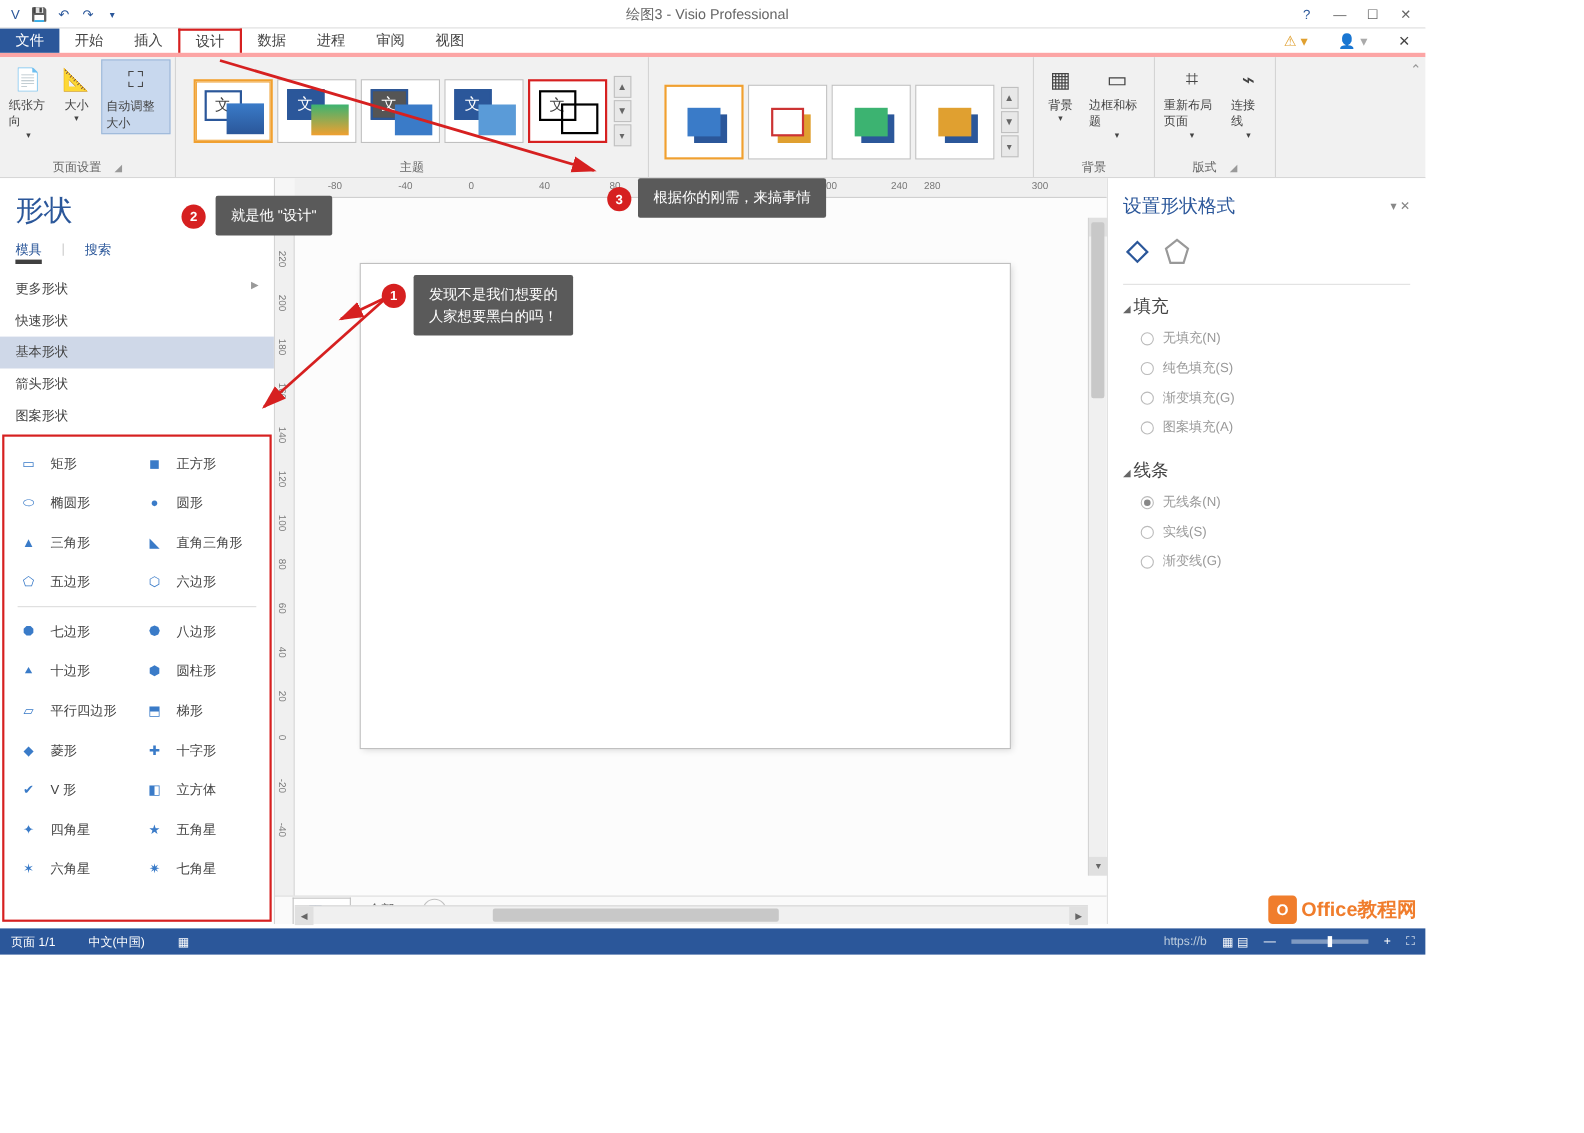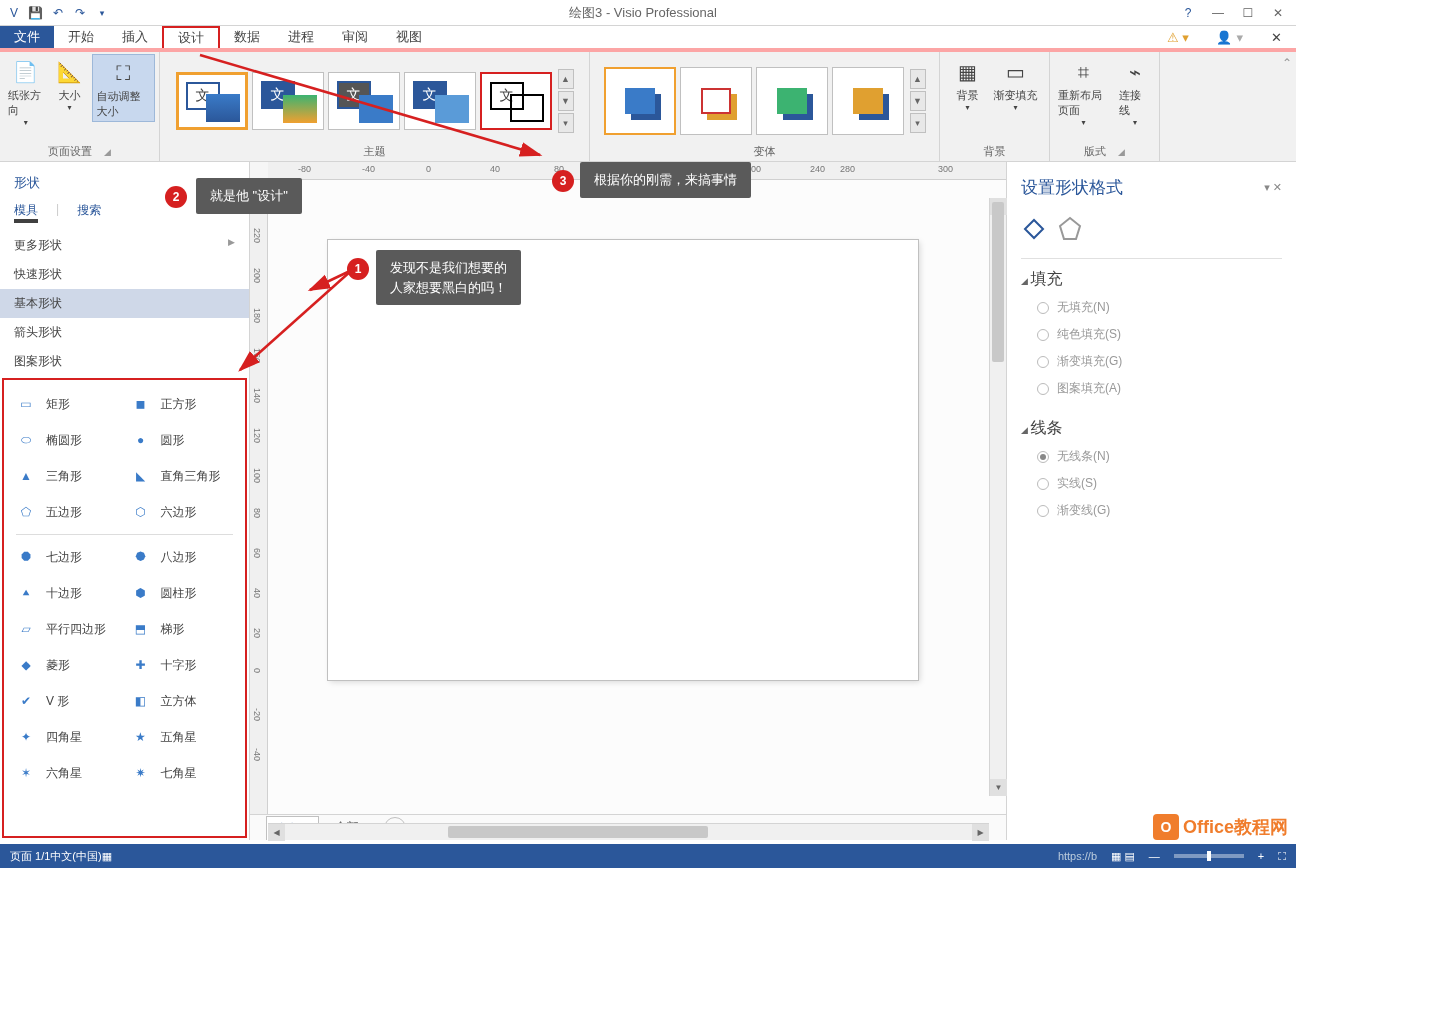--- a/index.html
+++ b/index.html
@@ -30,21 +30,21 @@
 .th-sq1 { width:34px; height:28px; border:2px solid #2b579a; position:absolute; left:8px; top:8px; display:flex; align-items:center; justify-content:center; color:#444;}
 .th-sq2 { width:34px; height:28px; position:absolute; right:6px; bottom:6px;}
 .vthumbs-col { display:flex; flex-direction:column; gap:2px; margin-left:2px;}
 .vbtn { width:16px; height:20px; background:#e8e8e8; border:1px solid #c0c0c0; display:flex; align-items:center; justify-content:center; font-size:9px; color:#666;}
 .vthumb { width:72px; height:68px; border:1px solid #c0c0c0; background:#fff; display:flex; align-items:center; justify-content:center;}
 .vthumb.sel { border:2px solid #f0a030;}
 .dlaunch { font-size:9px; color:#999; margin-left:8px;}
 
 .workarea { display:flex; height:678px;}
 .shapes-panel { width:250px; border-right:1px solid #d4d4d4; display:flex; flex-direction:column; background:#fff;}
-.sp-head { padding:12px 14px 6px 14px; font-size:13px; color:#2b579a;}
+.sp-head { padding:12px 14px 6px 14px; font-size:26px; color:#2b579a;}
 .sp-tabs { display:flex; gap:18px; padding:4px 14px 8px 14px; font-size:12px;}
 .sp-tab { color:#2b579a; cursor:pointer;}
 .sp-tab.active { border-bottom:4px solid #404040; font-weight:500;}
 .sp-sep { color:#ccc;}
 .sp-list { display:flex; flex-direction:column;}
 .sp-item { padding:6px 14px; color:#444; cursor:pointer; font-size:12px;}
 .sp-item.sel { background:#cfd8e8;}
 .sp-item .chev { float:right; color:#999; font-size:9px;}
 .shape-grid { border:2px solid #d62020; margin:2px; flex:1; overflow:auto; padding:6px;}
 .shape-row { display:flex; }
@@ -75,21 +75,21 @@
 .format-pane { width:290px; border-left:1px solid #d4d4d4; background:#fff; padding:8px 14px;}
 .fp-title { font-size:17px; color:#2b579a; padding:6px 0 12px 0; display:flex; justify-content:space-between; align-items:center;}
 .fp-icons { display:flex; gap:10px; padding:4px 0 14px 0;}
 .fp-section { padding:6px 0;}
 .fp-sh { color:#444; font-size:16px; padding:4px 0; cursor:pointer;}
 .fp-sh::before { content:"◢ "; font-size:9px; color:#666; transform:rotate(0);}
 .fp-opt { display:flex; align-items:center; gap:8px; padding:5px 0 5px 16px; color:#999; font-size:12px;}
 .fp-radio { width:12px; height:12px; border:1px solid #bbb; border-radius:50%;}
 .fp-radio.on::after { content:""; display:block; width:6px; height:6px; background:#888; border-radius:50%; margin:2px;}
 
-.statusbar { height:24px; background:#2b579a; color:#fff; display:flex; align-items:center; padding:0 10px; font-size:11px; gap:0; position:absolute; bottom:0; left:0; right:0;}
+.statusbar { height:24px; background:#2b579a; color:#fff; display:flex; align-items:center; padding:0 10px; font-size:11px; gap:30px; position:absolute; bottom:0; left:0; right:0;}
 .statusbar .right { margin-left:auto; display:flex; gap:14px; align-items:center;}
 svg.anno { position:absolute; top:0; left:0; pointer-events:none;}
 
 .watermark { position:absolute; right:8px; bottom:28px; color:#f07d2c; font-size:18px; font-weight:bold; display:flex; align-items:center; gap:4px;}
 .wm-ico { width:26px; height:26px; background:#f07d2c; border-radius:4px; display:flex; align-items:center; justify-content:center; color:#fff; font-size:14px;}
 </style>
 </head>
 <body>
 
 <div class="titlebar">
@@ -190,32 +190,31 @@
         </div>
       <div class="vthumb">
           <div style="width:30px;height:26px;background:#e0a030;box-shadow:6px 6px 0 #2b579a;"></div>
         </div>
       <div class="vthumbs-col">
         <div class="vbtn">▲</div>
         <div class="vbtn">▼</div>
         <div class="vbtn">▾</div>
       </div>
     </div>
-    <div class="rgroup-label">变体</div>
   </div>
   <div class="rgroup" style="width:110px;">
     <div class="rgroup-body">
       <div class="rbtn">
           <div class="ricon">▦</div>
           <span>背景</span>
           <span style="font-size:8px;">▾</span>
         </div>
       <div class="rbtn">
           <div class="ricon">▭</div>
-          <span>渐变填充</span>
+          <span>边框和标题</span>
           <span style="font-size:8px;">▾</span>
         </div>
     </div>
     <div class="rgroup-label">背景</div>
   </div>
   <div class="rgroup" style="width:110px;">
     <div class="rgroup-body">
       <div class="rbtn">
           <div class="ricon">⌗</div>
           <span>重新布局页面</span>

